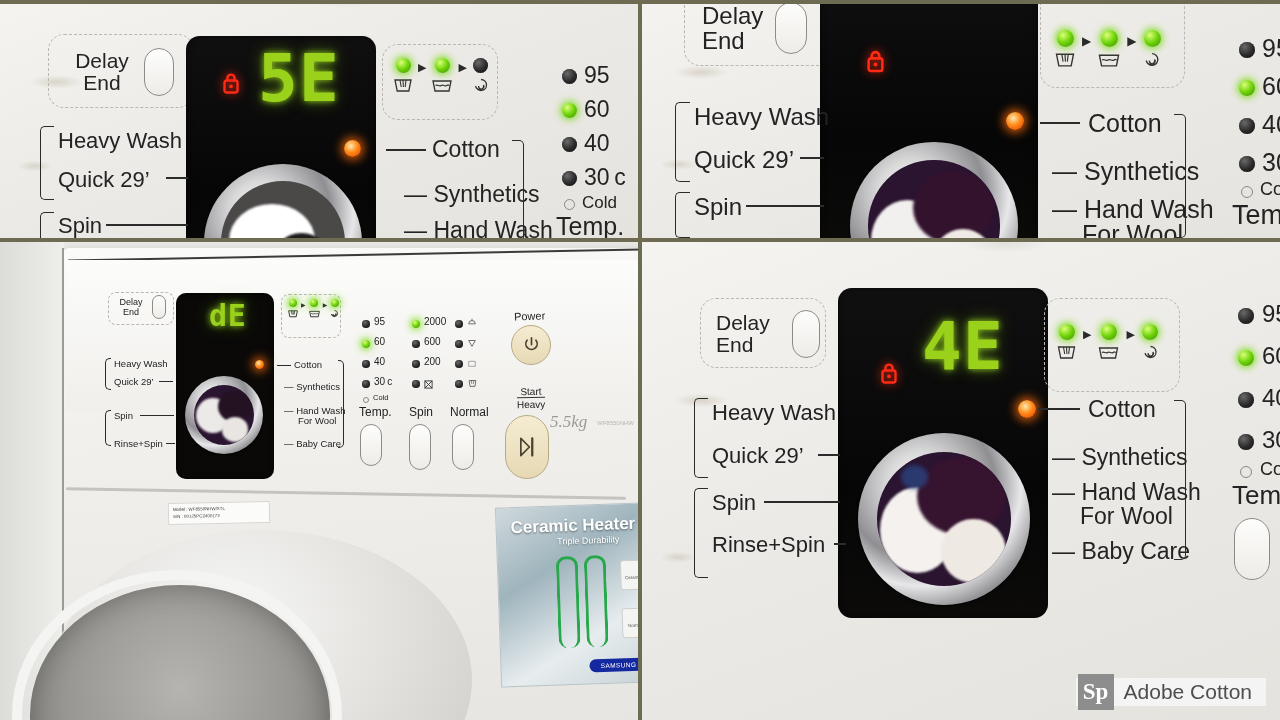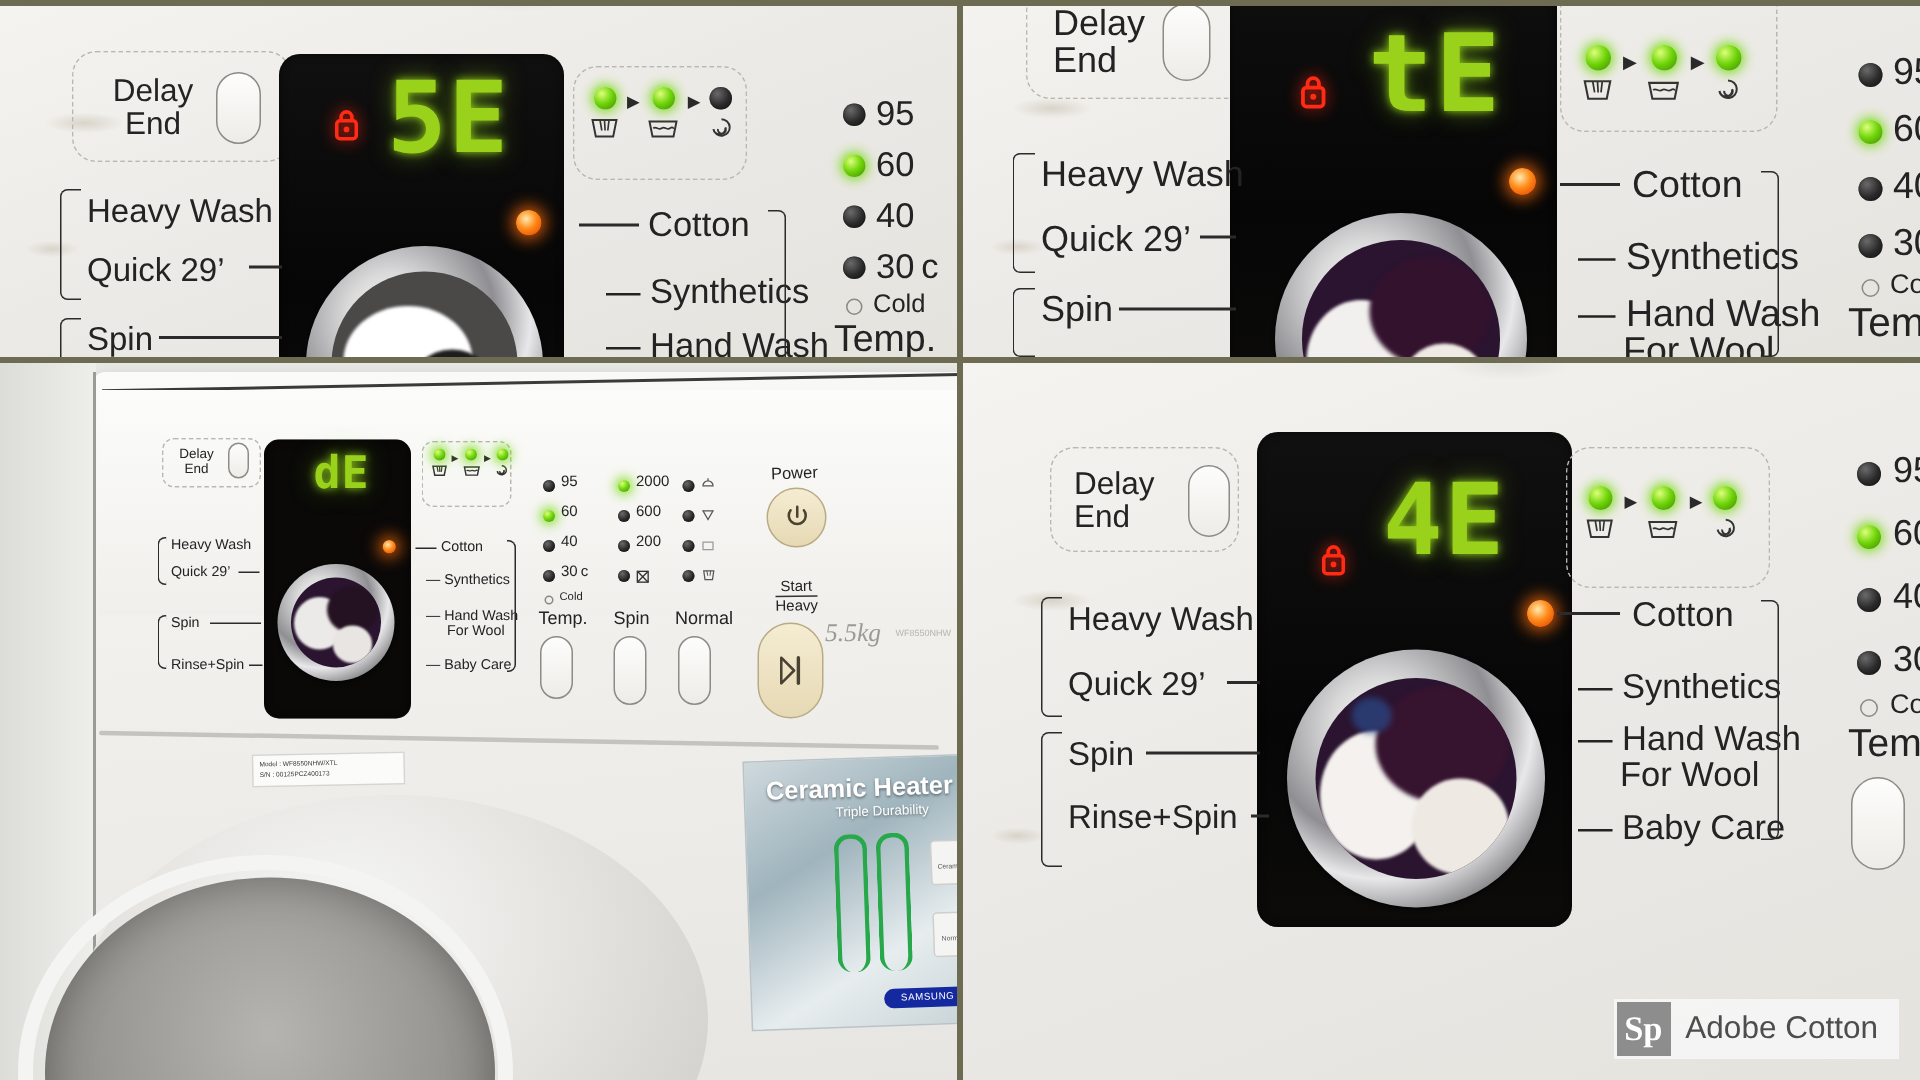--- a/index.html
+++ b/index.html
@@ -113,21 +113,21 @@
   .promo .coil { position:absolute; border:3.5px solid #27a84a; border-radius:10px;
                  border-bottom:none; }
   .promo .samsung { position:absolute; background:#1428a0; color:#fff;
                     border-radius:999px; text-align:center; letter-spacing:.4px; }
   .promo .chip { position:absolute; background:#f4f4f2; border:1px solid #cfcfcb;
                  border-radius:3px; color:#555; text-align:center; }
 
   .porthole { position:absolute; border-radius:50%; }
 
   
-  #watermark { position:absolute; right:14px; bottom:14px; height:40px;
+  #watermark { position:absolute; right:14px; bottom:14px; height:28px;
                display:flex; align-items:center; gap:10px;
                background:rgba(247,247,247,.86); padding:2px 14px 2px 2px; z-index:70; }
   #watermark .sp { width:36px; height:36px; background:#8d8d8d; color:#fff;
                    font-size:23px; font-weight:bold; display:flex;
                    align-items:center; justify-content:center;
                    font-family:"Liberation Serif", serif; }
   #watermark .wtxt { font-size:21px; color:#4d4d4d; font-family:"Liberation Sans", sans-serif; }
 </style>
 </head>
 <body>
@@ -231,21 +231,20 @@
     <div class="bezel grad" style="left:180px; top:-40px; width:218px; height:300px;"></div>
 
     <div class="lock" style="left:226px; top:49px;">
       <svg width="19" height="24" viewBox="0 0 18 22">
           <rect x="2.5" y="8.5" width="13" height="12" rx="2.2" fill="none" stroke="currentColor" stroke-width="2.4"></rect>
           <path d="M5.4 8.5V6.2a3.6 3.6 0 0 1 7.2 0v2.3" fill="none" stroke="currentColor" stroke-width="2.4"></path>
           <circle cx="9" cy="14.3" r="1.9" fill="currentColor"></circle>
         </svg>
     </div>
 
-    <div class="seg" style="left:272px; top:7px; font-size:72px;">tE</div>
 
     <div class="prow" style="left:413px; top:30px;">
       <div class="pstep">
         <span class="dot on" style="position:relative; width:17px; height:17px; display:block;"></span>
         <svg class="picon" width="24" height="17" viewBox="0 0 22 16" style="margin-top:4px">
             <path d="M3 3h16l-2.2 11H5.2z" fill="none" stroke="#333" stroke-width="1.3"></path>
             <path d="M8 3l1.2 7M11 3l.4 7M14 3l-.8 7" stroke="#333" stroke-width="1.1"></path>
           </svg>
       </div>
       <span class="parrow" style="margin:0 5px 17px; font-size:12px;">▶</span>

